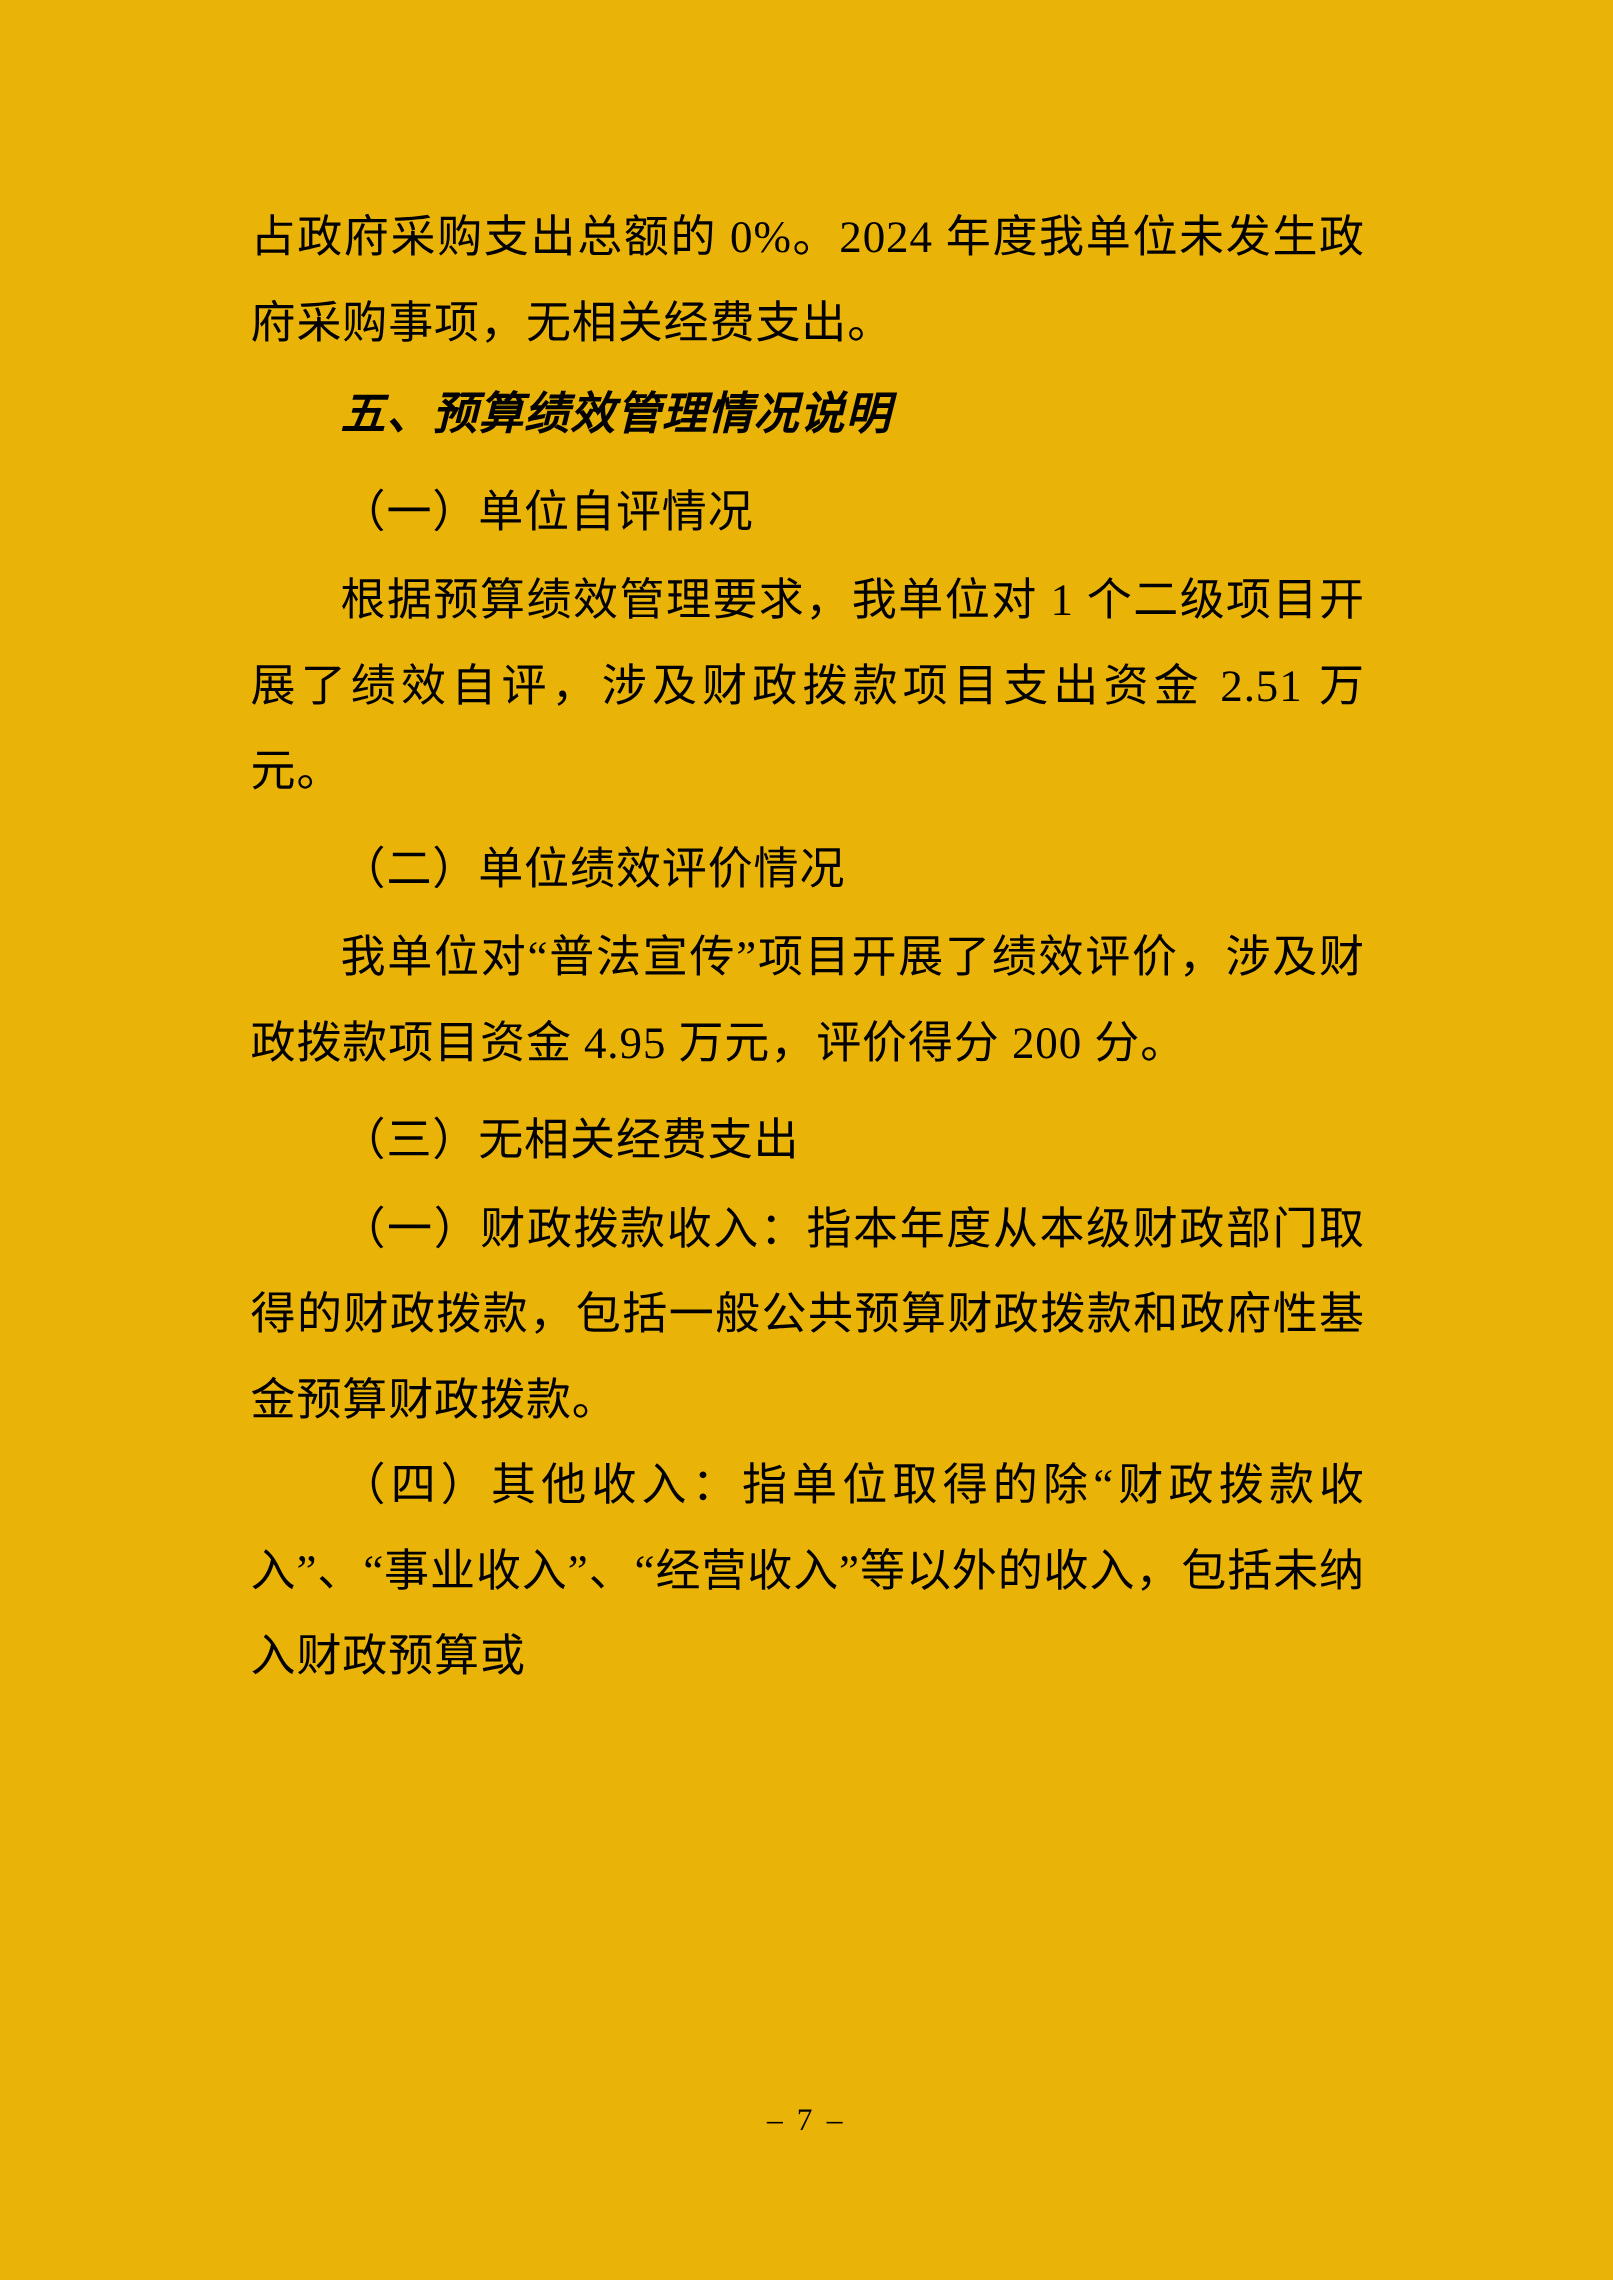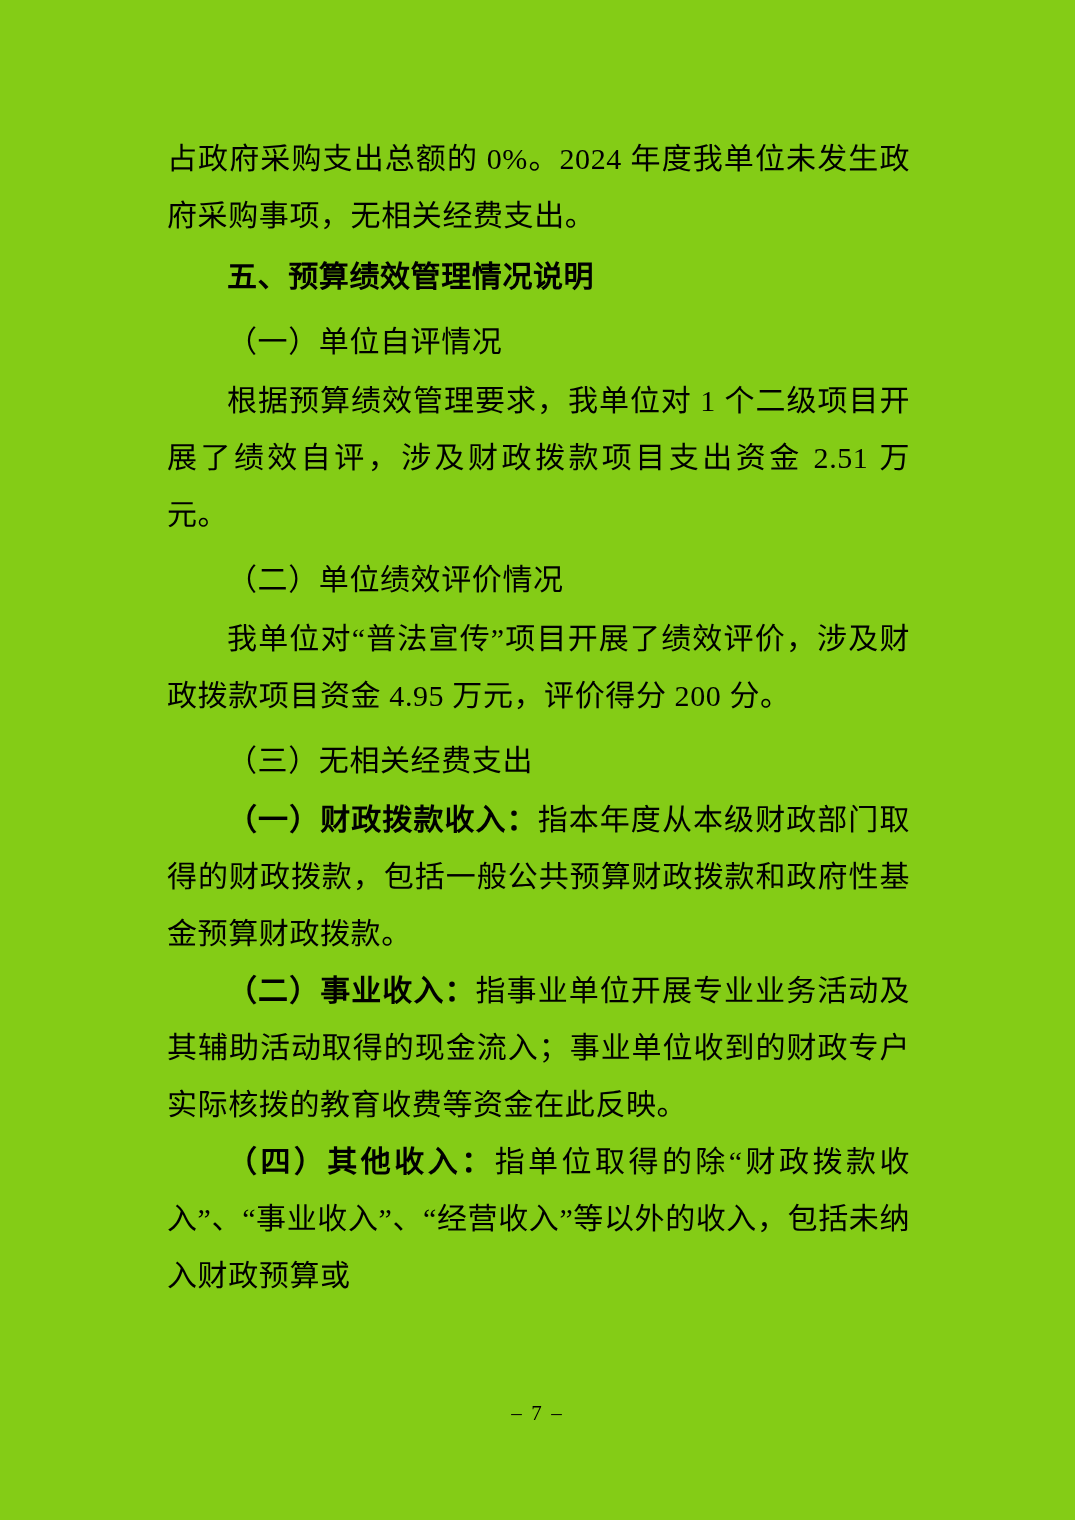--- a/index.html
+++ b/index.html
@@ -4,21 +4,21 @@
 <style>
   html, body {
     margin: 0;
     padding: 0;
     background: #ffffff;
   }
   .page {
     position: relative;
     width: 1075px;
     height: 1520px;
-    background: #84cc16;
+    background: #eab308;
     color: #000000;
     overflow: hidden;
     font-family: "Liberation Serif", "DejaVu Serif", serif;
   }
   .content {
     position: absolute;
     top: 130px;
     left: 167px;
     right: 165px;
   }
@@ -31,28 +31,29 @@
     letter-spacing: 0.02em;
     word-break: break-all;
   }
   .body.indent { text-indent: 2em; }
   .h1 {
     font-family: "Liberation Sans", "DejaVu Sans", sans-serif;
     font-weight: bold;
     text-indent: 2em;
     margin-top: 4px !important;
     margin-bottom: 2px !important;
+    font-style: italic;
   }
   .h2 {
     font-weight: normal;
     text-indent: 2em;
     margin-top: 8px !important;
     margin-bottom: 2px !important;
   }
-  .term .lead { font-weight: bold; }
+  .term .lead { font-weight: normal; }
   .page-footer {
     position: absolute;
     top: 1398px;
     left: 0;
     width: 100%;
     text-align: center;
     font-size: 21px;
     line-height: 30px;
     letter-spacing: 0.1em;
     color: #000000;
@@ -64,19 +65,18 @@
 <div class="page">
   <main class="content" id="paragraphs">
       <p class="body">占政府采购支出总额的 0%。2024 年度我单位未发生政府采购事项，无相关经费支出。</p>
       <div class="h1">五、预算绩效管理情况说明</div>
       <div class="h2">（一）单位自评情况</div>
       <p class="body indent">根据预算绩效管理要求，我单位对 1 个二级项目开展了绩效自评，涉及财政拨款项目支出资金 2.51 万元。</p>
       <div class="h2">（二）单位绩效评价情况</div>
       <p class="body indent">我单位对“普法宣传”项目开展了绩效评价，涉及财政拨款项目资金 4.95 万元，评价得分 200 分。</p>
       <div class="h2">（三）无相关经费支出</div>
       <p class="body indent term"><strong class="lead">（一）财政拨款收入：</strong><span>指本年度从本级财政部门取得的财政拨款，包括一般公共预算财政拨款和政府性基金预算财政拨款。</span></p>
-      <p class="body indent term"><strong class="lead">（二）事业收入：</strong><span>指事业单位开展专业业务活动及其辅助活动取得的现金流入；事业单位收到的财政专户实际核拨的教育收费等资金在此反映。</span></p>
       <p class="body indent term"><strong class="lead">（四）其他收入：</strong><span>指单位取得的除“财政拨款收入”、“事业收入”、“经营收入”等以外的收入，包括未纳入财政预算或</span></p>
     </main>
   <footer class="page-footer">
     <span>– 7 –</span>
   </footer>
 </div>
 
 </body></html>

